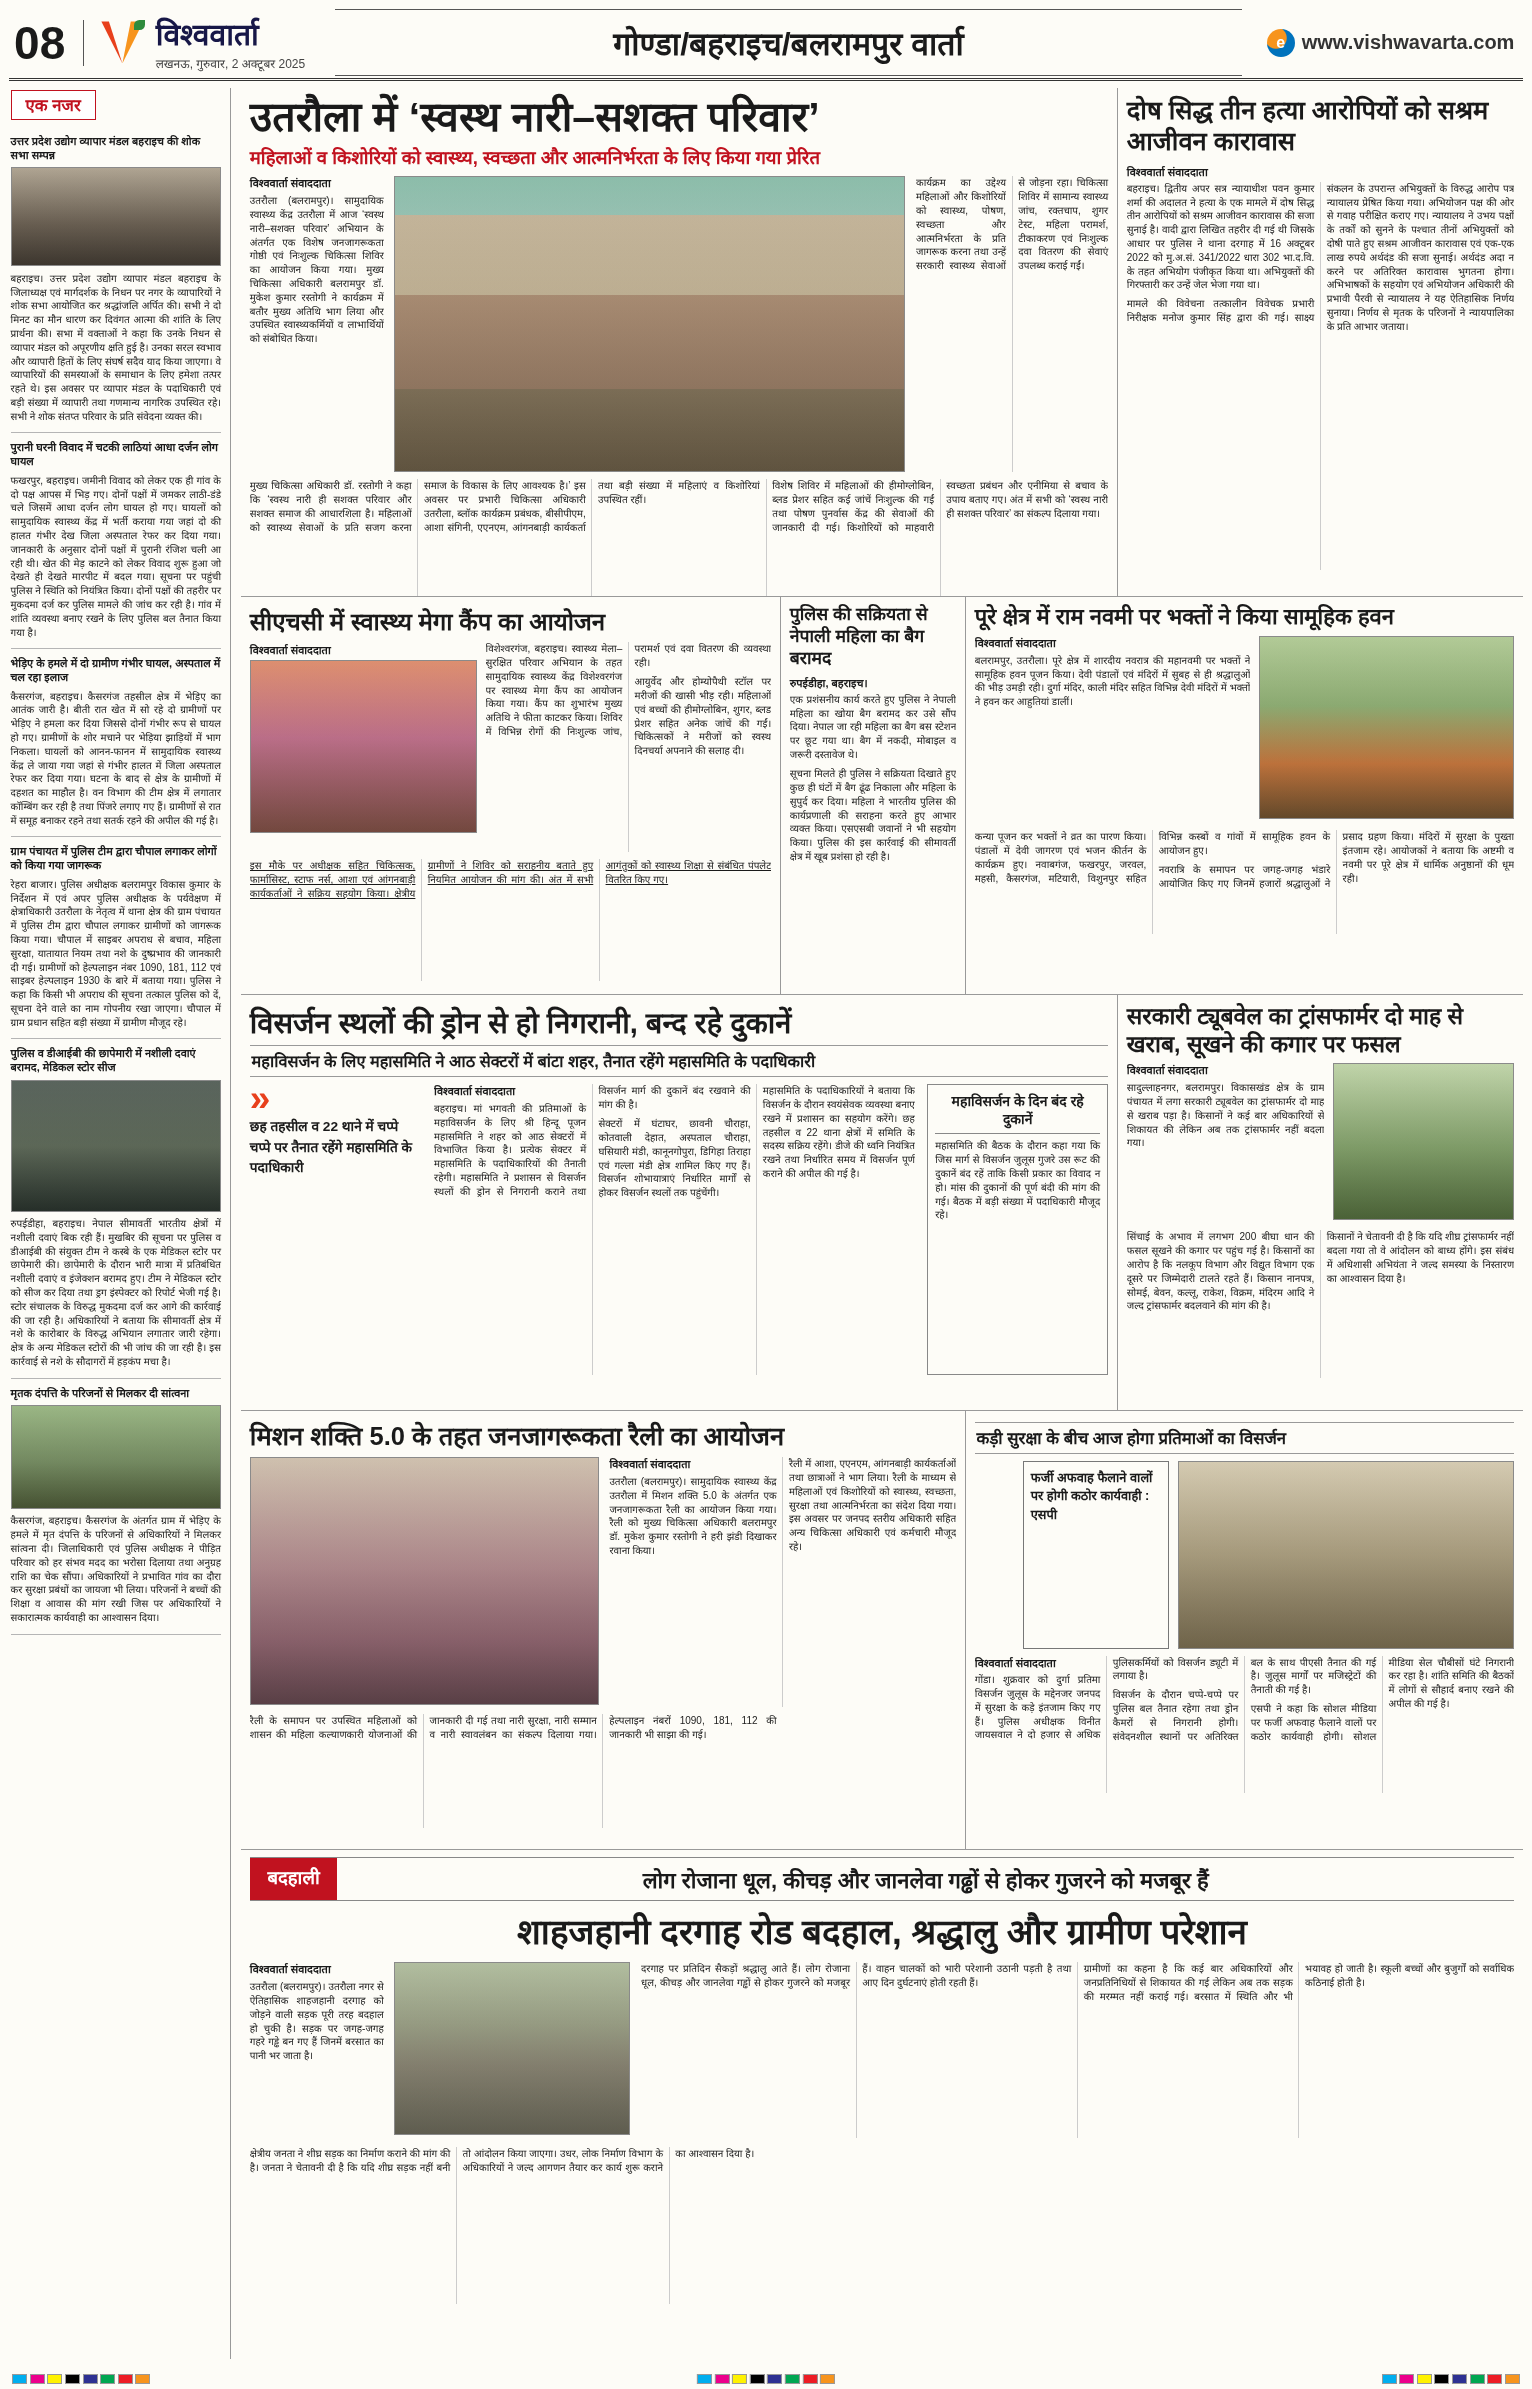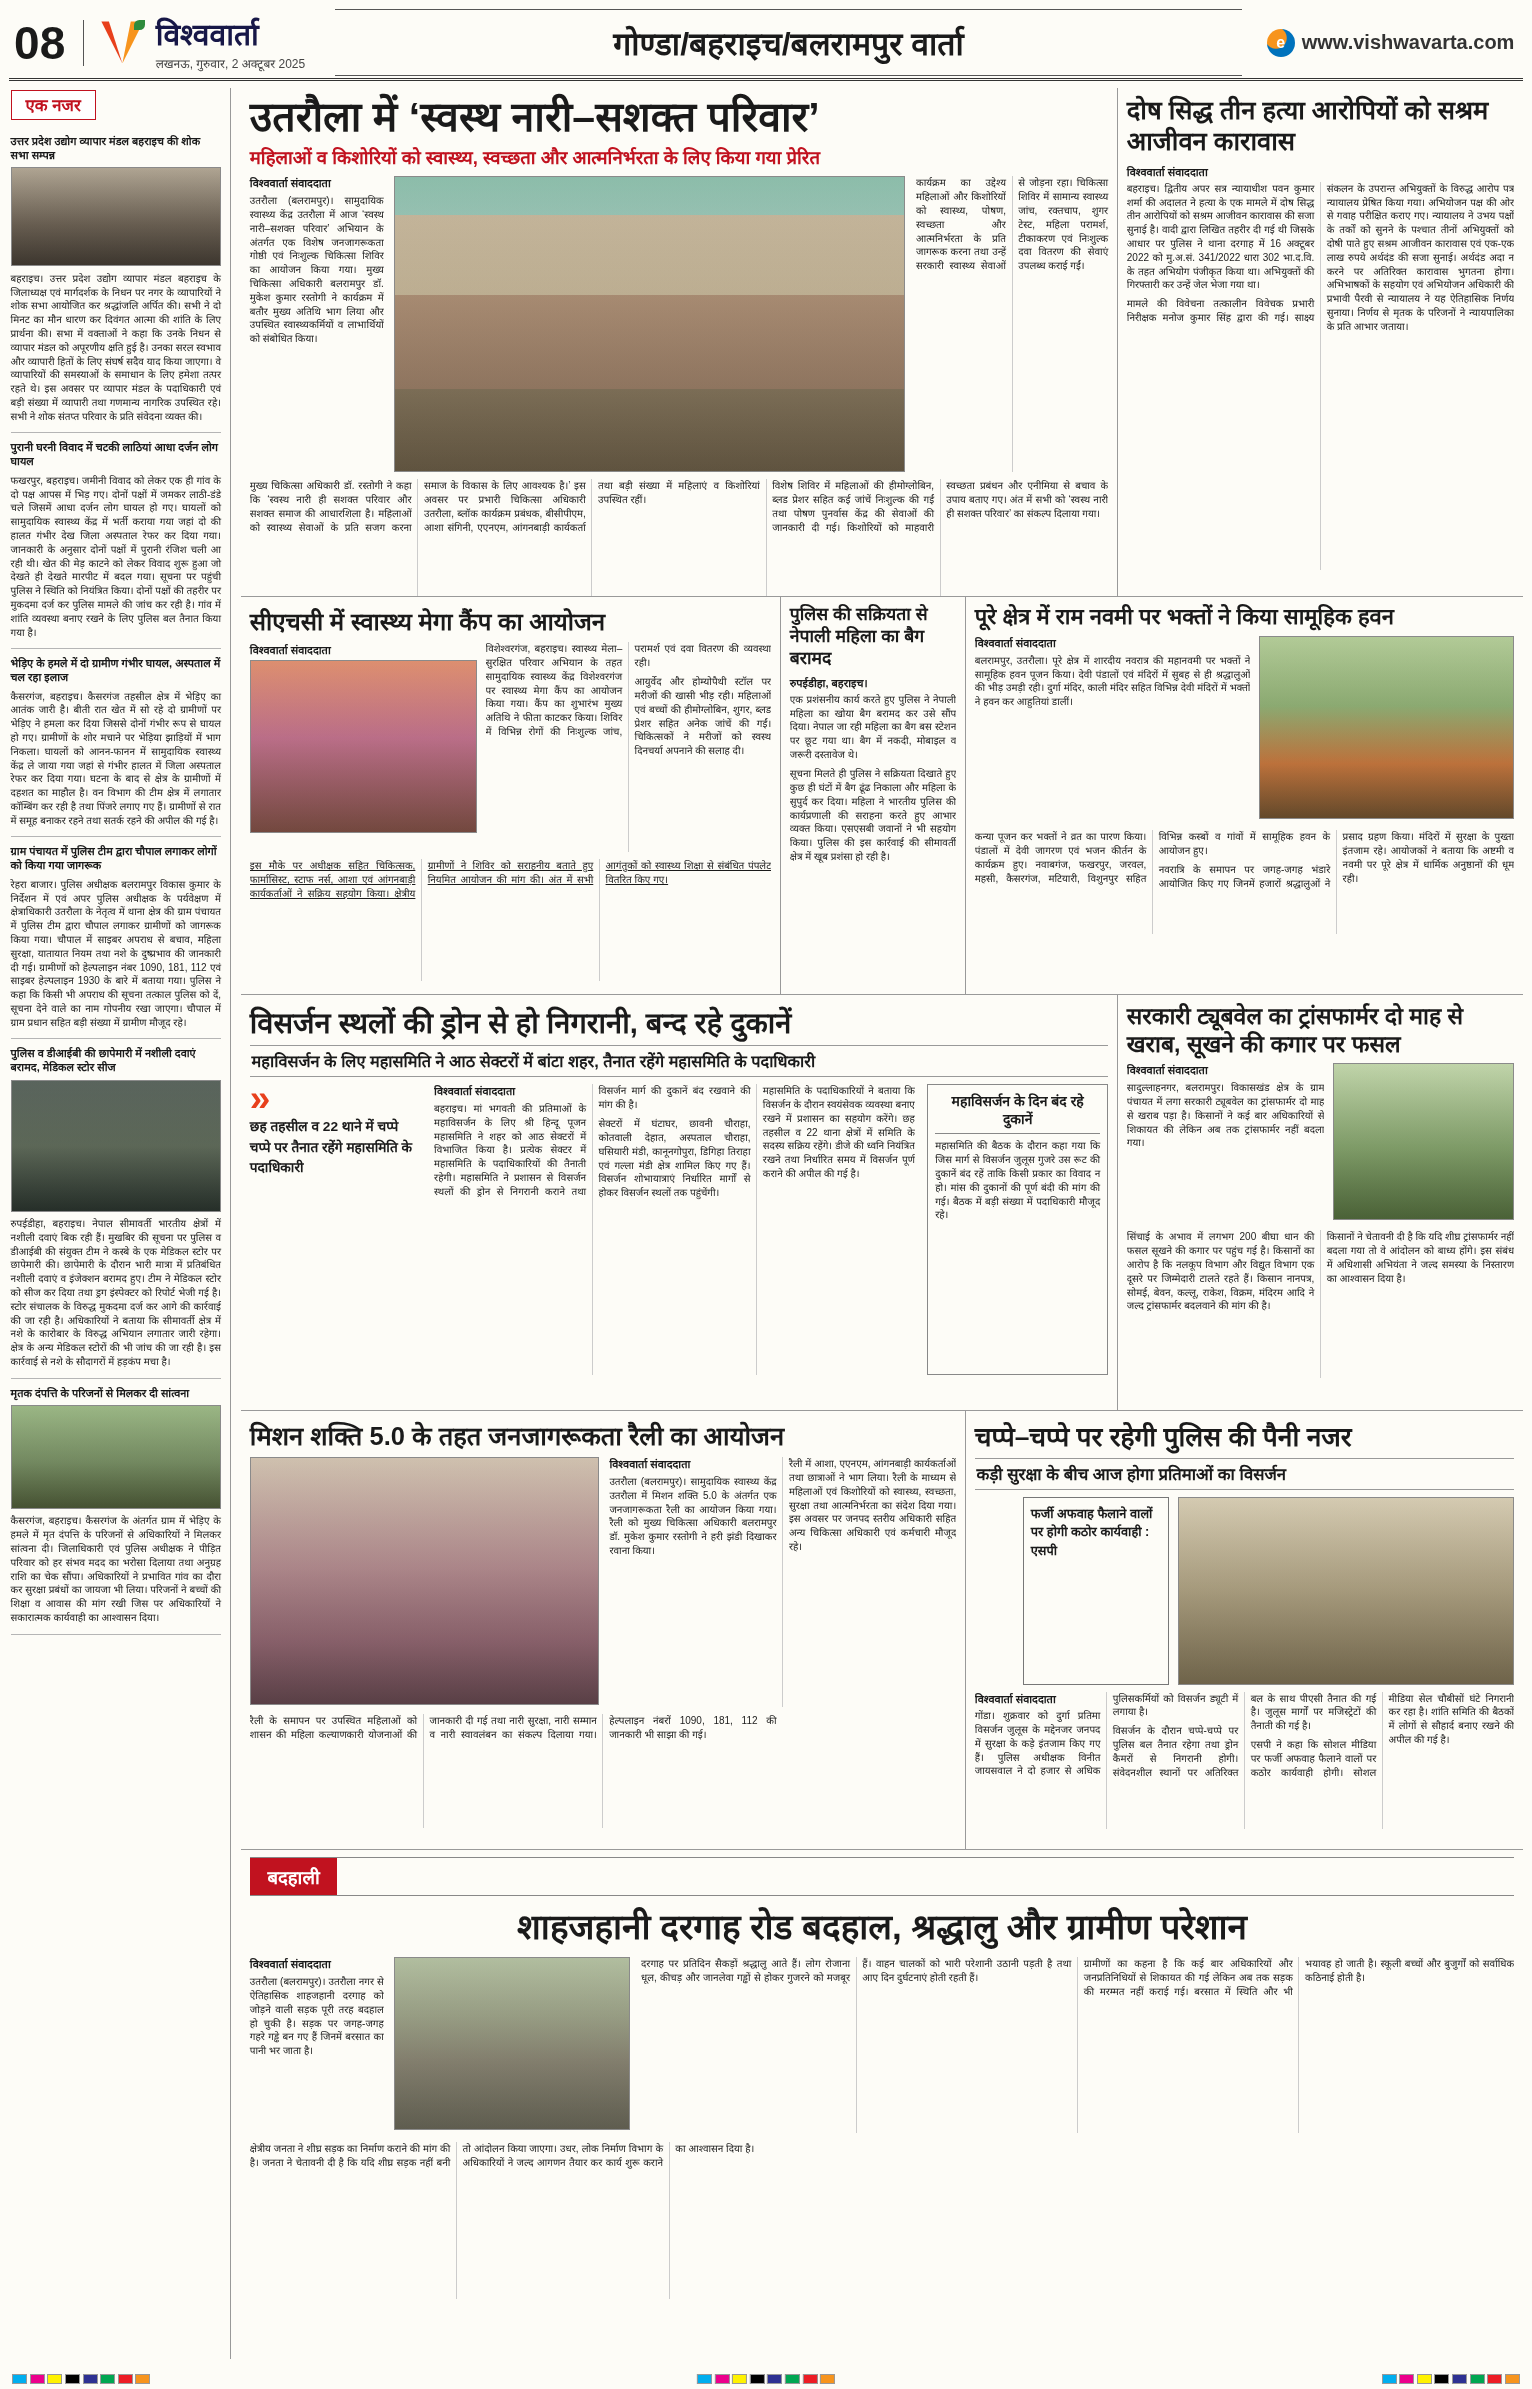--- a/index.html
+++ b/index.html
@@ -327,39 +327,39 @@
             <p>उतरौला (बलरामपुर)। सामुदायिक स्वास्थ्य केंद्र उतरौला में मिशन शक्ति 5.0 के अंतर्गत एक जनजागरूकता रैली का आयोजन किया गया। रैली को मुख्य चिकित्सा अधिकारी बलरामपुर डॉ. मुकेश कुमार रस्तोगी ने हरी झंडी दिखाकर रवाना किया।</p>
             <p>रैली में आशा, एएनएम, आंगनबाड़ी कार्यकर्ताओं तथा छात्राओं ने भाग लिया। रैली के माध्यम से महिलाओं एवं किशोरियों को स्वास्थ्य, स्वच्छता, सुरक्षा तथा आत्मनिर्भरता का संदेश दिया गया। इस अवसर पर जनपद स्तरीय अधिकारी सहित अन्य चिकित्सा अधिकारी एवं कर्मचारी मौजूद रहे।</p>
           </div>
         </div>
         <div class="mission-bottom bodytxt colrule">
           <p>रैली के समापन पर उपस्थित महिलाओं को शासन की महिला कल्याणकारी योजनाओं की जानकारी दी गई तथा नारी सुरक्षा, नारी सम्मान व नारी स्वावलंबन का संकल्प दिलाया गया। हेल्पलाइन नंबरों 1090, 181, 112 की जानकारी भी साझा की गई।</p>
         </div>
       </section>
 
       <section class="cell police">
-        <h2>चप्पे–चप्पे पर रहेगी पुलिस की पैनी नजर</h2>
         <div class="sub">कड़ी सुरक्षा के बीच आज होगा प्रतिमाओं का विसर्जन</div>
         <div class="police-flex">
           <div class="alertbox">फर्जी अफवाह फैलाने वालों पर होगी कठोर कार्यवाही : एसपी</div>
           <div class="ph ph-police police-photo"></div>
         </div>
         <div class="police-bottom bodytxt colrule">
           <div class="byline">विश्ववार्ता संवाददाता</div>
           <p>गोंडा। शुक्रवार को दुर्गा प्रतिमा विसर्जन जुलूस के मद्देनजर जनपद में सुरक्षा के कड़े इंतजाम किए गए हैं। पुलिस अधीक्षक विनीत जायसवाल ने दो हजार से अधिक पुलिसकर्मियों को विसर्जन ड्यूटी में लगाया है।</p>
           <p>विसर्जन के दौरान चप्पे-चप्पे पर पुलिस बल तैनात रहेगा तथा ड्रोन कैमरों से निगरानी होगी। संवेदनशील स्थानों पर अतिरिक्त बल के साथ पीएसी तैनात की गई है। जुलूस मार्गों पर मजिस्ट्रेटों की तैनाती की गई है।</p>
           <p>एसपी ने कहा कि सोशल मीडिया पर फर्जी अफवाह फैलाने वालों पर कठोर कार्यवाही होगी। सोशल मीडिया सेल चौबीसों घंटे निगरानी कर रहा है। शांति समिति की बैठकों में लोगों से सौहार्द बनाए रखने की अपील की गई है।</p>
         </div>
       </section>
     </div>
 
     <div class="band b5">
       <section class="cell road">
         <div class="strip">
           <span class="badge">बदहाली</span>
+          <span class="striph">लोग रोजाना धूल, कीचड़ और जानलेवा गढ्ढों से होकर गुजरने को मजबूर हैं</span>
         </div>
         <h1>शाहजहानी दरगाह रोड बदहाल, श्रद्धालु और ग्रामीण परेशान</h1>
         <div class="road-flex">
           <div class="road-first bodytxt">
             <div class="byline">विश्ववार्ता संवाददाता</div>
             <p>उतरौला (बलरामपुर)। उतरौला नगर से ऐतिहासिक शाहजहानी दरगाह को जोड़ने वाली सड़क पूरी तरह बदहाल हो चुकी है। सड़क पर जगह-जगह गहरे गड्ढे बन गए हैं जिनमें बरसात का पानी भर जाता है।</p>
           </div>
           <div class="ph ph-road road-photo"></div>
           <div class="road-rest bodytxt colrule">
             <p>दरगाह पर प्रतिदिन सैकड़ों श्रद्धालु आते हैं। लोग रोजाना धूल, कीचड़ और जानलेवा गड्ढों से होकर गुजरने को मजबूर हैं। वाहन चालकों को भारी परेशानी उठानी पड़ती है तथा आए दिन दुर्घटनाएं होती रहती हैं।</p>

